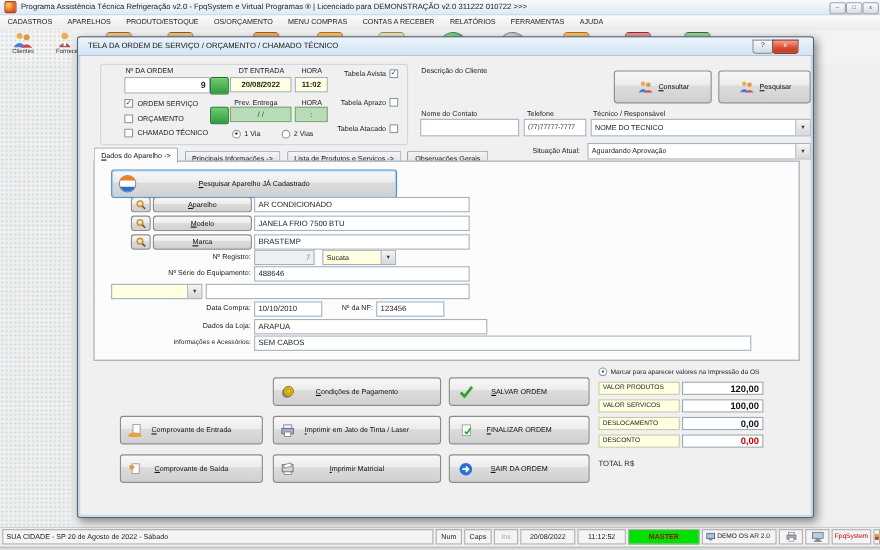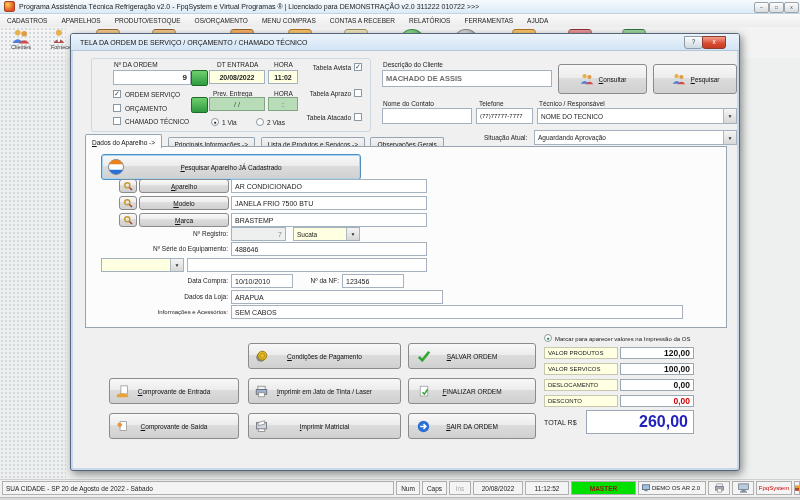--- a/index.html
+++ b/index.html
@@ -186,23 +186,20 @@
     <span class="lbl" style="left:196px;top:85px;">2 Vias</span>
 
     <span class="lbl lbl-r" style="left:210px;top:30px;width:70px;">Tabela Avista</span>
     <span class="cb" style="left:283px;top:29px;">✓</span>
     <span class="lbl lbl-r" style="left:210px;top:56px;width:70px;">Tabela Aprazo</span>
     <span class="cb" style="left:283px;top:55px;"></span>
     <span class="lbl lbl-r" style="left:210px;top:80px;width:70px;">Tabela Atacado</span>
     <span class="cb" style="left:283px;top:79px;"></span>
 
     <span class="lbl" style="left:312px;top:27px;">Descrição do Cliente</span>
-    <div class="inp bold" style="left:311px;top:36px;width:170px;height:17px;font-size:7.5px;color:#6e6e6e;">
-      <span>MACHADO DE ASSIS</span>
-    </div>
     <div class="btn" style="left:487px;top:30px;width:89px;height:30px;">
       <svg width="16" height="12" viewBox="0 0 20 14">
         <circle cx="7" cy="3.5" r="2.6" fill="#e8b04b"></circle>
           <path d="M2 13 q5 -7 10 0z" fill="#4a7edb"></path>
         <circle cx="13" cy="4.5" r="2.6" fill="#e09a45"></circle>
           <path d="M8 13.5 q5 -6 10 0z" fill="#cf4b4b"></path>
       </svg>
       <span class="fl">Consultar</span>
     </div>
     <div class="btn" style="left:582px;top:30px;width:84px;height:30px;">
@@ -396,21 +393,20 @@
     <div class="vlabel" style="left:473px;top:313px;">VALOR PRODUTOS</div>
     <div class="vval" style="left:549px;top:313px;">120,00</div>
     <div class="vlabel" style="left:473px;top:329px;">VALOR SERVICOS</div>
     <div class="vval" style="left:549px;top:329px;text-align:center;">100,00</div>
     <div class="vlabel" style="left:473px;top:345px;">DESLOCAMENTO</div>
     <div class="vval" style="left:549px;top:345px;">0,00</div>
     <div class="vlabel" style="left:473px;top:361px;">DESCONTO</div>
     <div class="vval red" style="left:549px;top:361px;">0,00</div>
 
     <span class="lbl" style="left:473px;top:385px;font-size:7px;">TOTAL R$</span>
-    <div class="totalbox">260,00</div>
   </div>
 
   <div class="statusbar">
     <div class="scell" style="left:2px;width:392px;">SUA CIDADE - SP 20 de Agosto de 2022 - Sábado</div>
     <div class="scell center" style="left:396px;width:24px;">Num</div>
     <div class="scell center" style="left:422px;width:25px;">Caps</div>
     <div class="scell center" style="left:449px;width:22px;color:#aaa;">Ins</div>
     <div class="scell center" style="left:473px;width:50px;">20/08/2022</div>
     <div class="scell center" style="left:525px;width:44px;">11:12:52</div>
     <div class="scell center" style="left:571px;width:65px;background:#00e000;color:#8a1a00;font-weight:bold;">MASTER</div>

